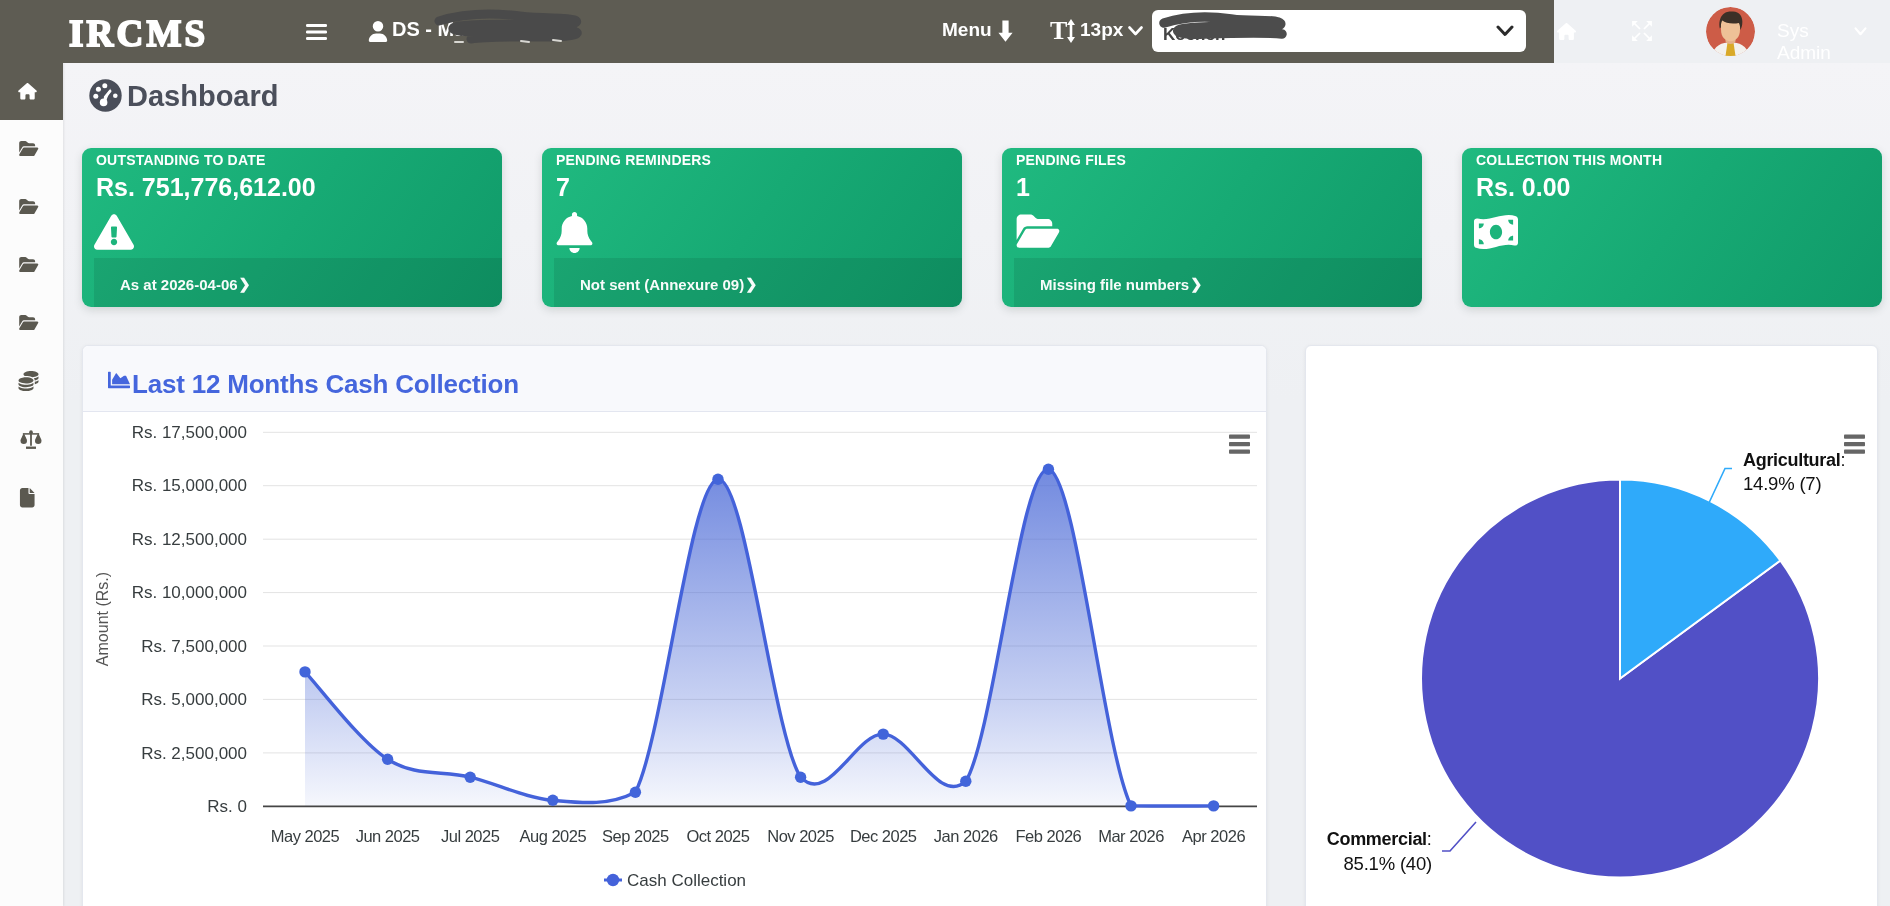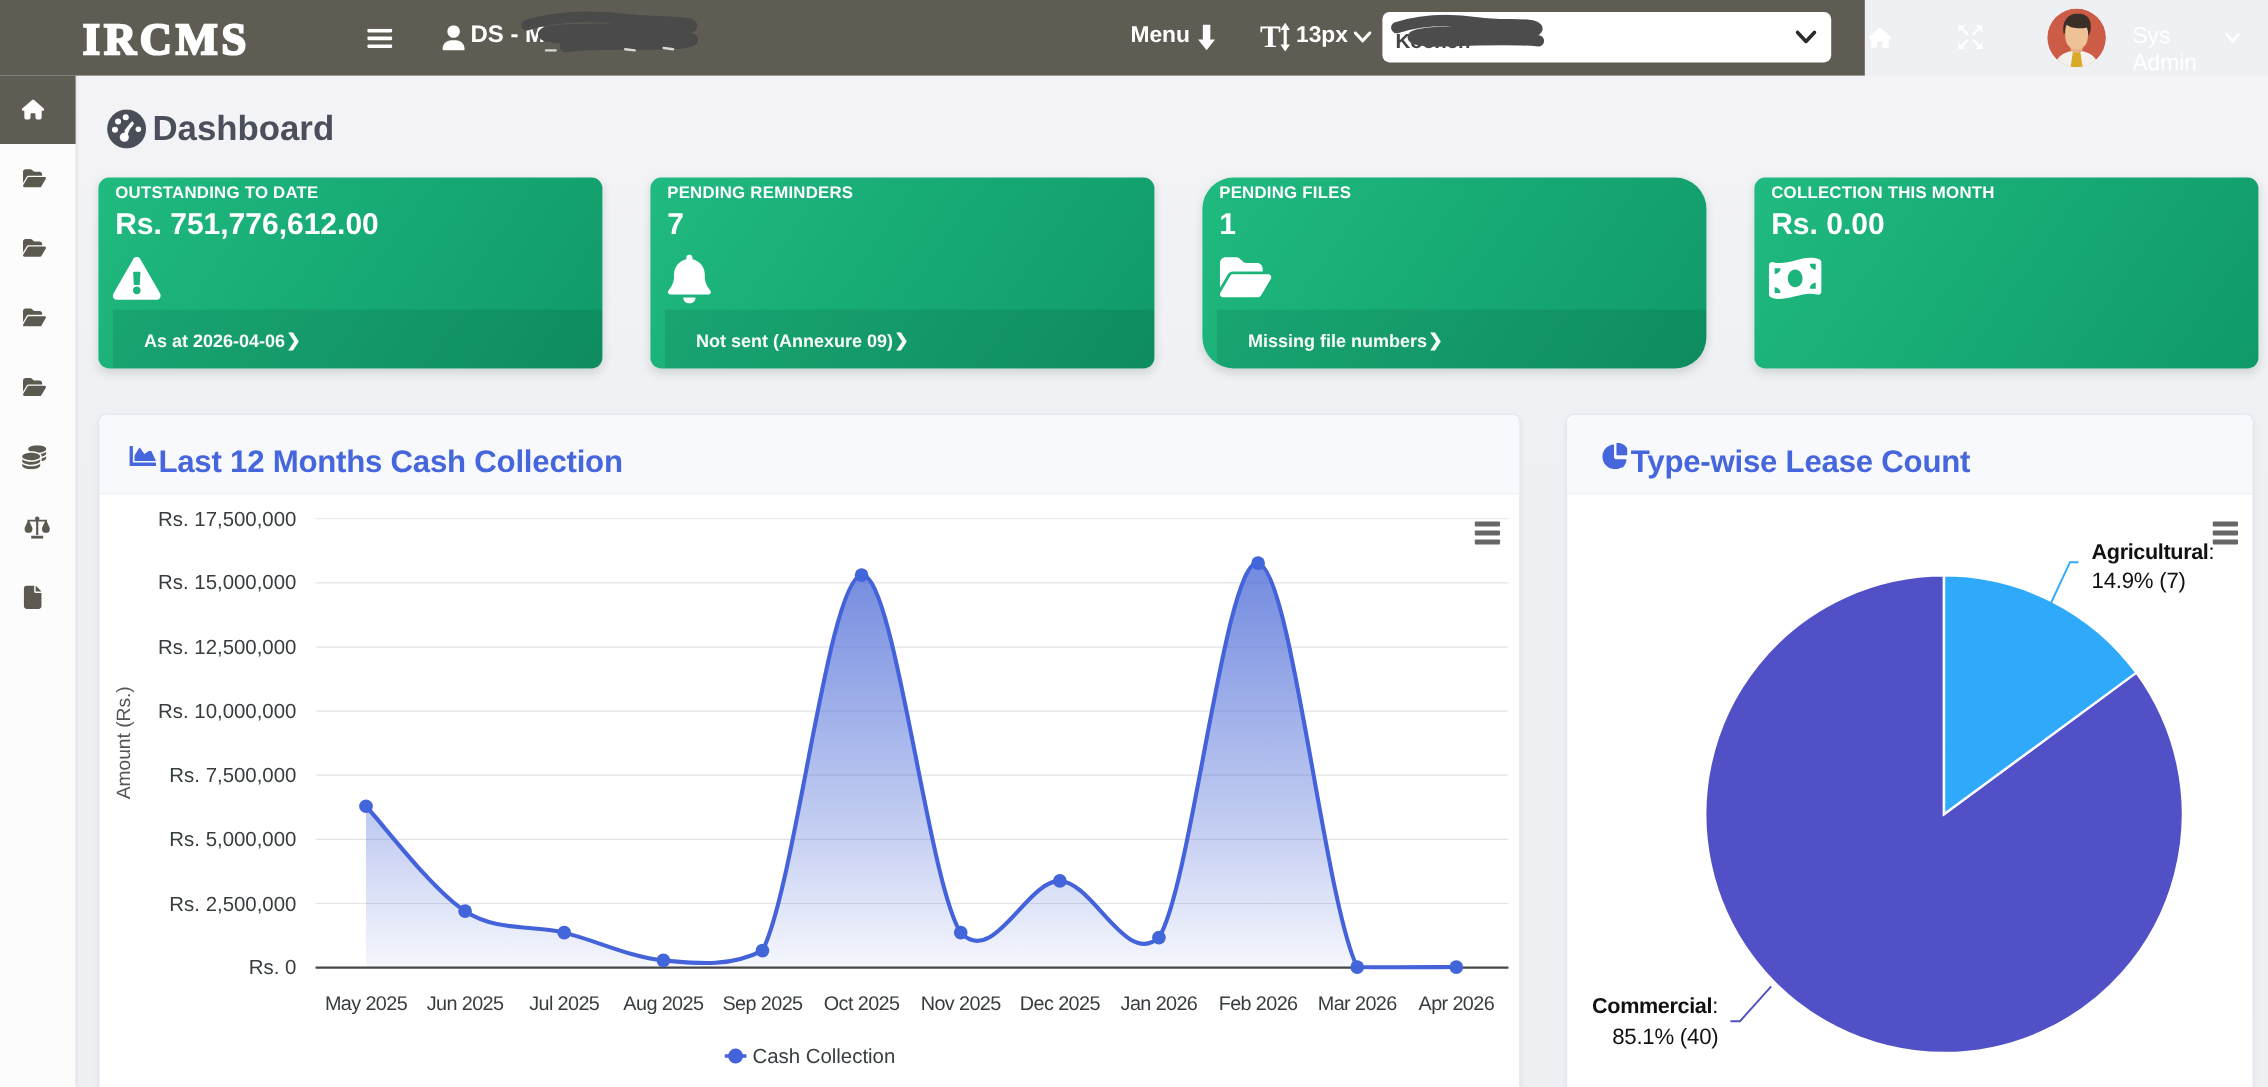--- a/index.html
+++ b/index.html
@@ -14,21 +14,21 @@
 
 
 #sidebar { position:absolute; left:0; top:63px; width:63px; height:843px; background:#fcfcfc; box-shadow:1px 0 2px rgba(0,0,0,0.08); z-index:20; }
 #sb-active { position:absolute; left:0; top:0; width:63px; height:57px; background:#5e5c53; }
 .sbi { left:18px; }
 .sbi path { fill:#5b5950; }
 
 
 #content { position:absolute; left:63px; top:63px; width:1827px; height:843px; background:linear-gradient(180deg,#f4f4f7 0%, #eef0f3 40%); }
 
-#pagehead { position:absolute; left:26px; top:28px; }
+#pagehead { position:absolute; left:26px; top:16px; }
 #pagehead .txt { position:absolute; left:38px; top:1px; font-size:29px; font-weight:bold; color:#4b4f5b; white-space:nowrap; }
 
 
 .card { position:absolute; top:85px; width:420px; height:159px; border-radius:9px; color:#fff; overflow:hidden; box-shadow:0 3px 8px rgba(60,80,70,0.18); background:linear-gradient(125deg,#20ba80 0%, #17aa74 50%, #109a69 100%); }
 .card .ttl { position:absolute; left:14px; top:4px; font-size:14px; font-weight:bold; letter-spacing:0.2px; }
 .card .num { position:absolute; left:14px; top:25px; font-size:25px; font-weight:bold; }
 .card .icon { position:absolute; left:12px; top:64px; }
 .card .foot { position:absolute; left:0; top:110px; width:420px; height:49px; background:rgba(0,0,0,0.085);margin-left:12px; }
 .card .foot span { position:absolute; left:26px; top:18px; font-size:15px; font-weight:bold; color:rgba(255,255,255,0.97); }
 .card .foot b.chev { font-weight:bold; font-size:14.5px; position:relative; top:-1px; left:1px; }
@@ -186,21 +186,21 @@
   <div class="card" style="left:479px;">
     <div class="ttl">PENDING REMINDERS</div>
     <div class="num">7</div>
     <svg class="icon" style="left:14px;" width="37" height="41" viewBox="0 0 448 512">
       <path fill="#fff" d="M224 0c-17.7 0-32 14.3-32 32v19.2C119 66 64 130.6 64 208v25.4c0 45.4-15.5 89.5-43.8 124.9L5.3 377c-5.8 7.2-6.9 17.1-2.9 25.4S14.8 416 24 416H424c9.2 0 17.6-5.3 21.6-13.6s2.9-18.2-2.9-25.4l-14.9-18.6C399.5 322.9 384 278.8 384 233.4V208c0-77.4-55-142-128-156.8V32c0-17.7-14.3-32-32-32zm45.3 493.3c12-12 18.7-28.3 18.7-45.3H224 160c0 17 6.7 33.3 18.7 45.3s28.3 18.7 45.3 18.7s33.3-6.7 45.3-18.7z"></path>
     </svg>
     <div class="foot">
         <span>Not sent (Annexure 09)<b class="chev">❯</b></span>
       </div>
   </div>
-  <div class="card" style="left:939px;border-radius:26px;">
+  <div class="card" style="left:939px;">
     <div class="ttl">PENDING FILES</div>
     <div class="num">1</div>
     <svg class="icon" style="left:11px;" width="50" height="38" viewBox="0 0 576 512">
       <path fill="#fff" d="M88.7 223.8L0 375.8V96C0 60.7 28.7 32 64 32H181.5c17 0 33.3 6.7 45.3 18.7l26.5 26.5c12 12 28.3 18.7 45.3 18.7H416c35.3 0 64 28.7 64 64v32H144c-22.8 0-43.8 12.1-55.3 31.8zm27.6 16.1C122.1 230 132.6 224 144 224H544c11.5 0 22 6.1 27.7 16.1s5.7 22.2-.1 32.1l-112 192C453.9 474 443.4 480 432 480H32c-11.5 0-22-6.1-27.7-16.1s-5.7-22.2 .1-32.1l112-192z"></path>
     </svg>
     <div class="foot">
         <span>Missing file numbers<b class="chev">❯</b></span>
       </div>
   </div>
   <div class="card" style="left:1399px;">
@@ -292,26 +292,20 @@
 
       <g fill="#666">
         <rect x="1228" y="433.5" width="21" height="4.2" rx="0.8"></rect>
         <rect x="1228" y="441" width="21" height="4.2" rx="0.8"></rect>
         <rect x="1228" y="448.5" width="21" height="4.2" rx="0.8"></rect>
       </g>
     </svg>
   </div>
 
   <div class="panel" style="left:1242px; width:573px; height:600px;">
-    <div class="phead">
-      <svg class="abs" style="left:28px; top:23px;" width="22" height="22" viewBox="0 0 512 512">
-        <path fill="#4566dd" d="M304 240V16.6c0-9 7-16.6 16-16.6C443.7 0 544 100.3 544 224c0 9-7.6 16-16.6 16H304zM32 272C32 150.7 122.1 50.3 239 34.3c9.2-1.3 17 6.1 17 15.4V288L412.5 444.5c6.7 6.7 6.2 17.7-1.5 23.1C371.8 495.6 323.8 512 272 512C139.5 512 32 404.6 32 272zM482.4 320c9.3 0 16.6 7.8 15.4 17c-7.7 55.9-34.6 105.6-73.9 142.3c-6 5.6-15.4 5.2-21.2-.7L288 364.3V320H482.4z"></path>
-      </svg>
-      <div class="pt" style="left:53px;">Type-wise Lease Count</div>
-    </div>
     <svg class="abs" style="left:0; top:66px;" width="573" height="494" viewBox="1305 411 573 494">
 
       <path d="M 1619 677.5 L 1779.3 559.5 A 199 199 0 1 1 1619 478.5 Z" fill="#5150c6" stroke="#fff" stroke-width="2"></path>
 
       <path d="M 1619 677.5 L 1619 478.5 A 199 199 0 0 1 1779.3 559.5 Z" fill="#2faafa" stroke="#fff" stroke-width="2"></path>
 
       <path d="M 1707 504 L 1724 467.5 L 1731 467.5" fill="none" stroke="#2faafa" stroke-width="1.6"></path>
       <path d="M 1475 821 L 1449 850 L 1441 850" fill="none" stroke="#5150c6" stroke-width="1.6"></path>
 
       <text x="1742" y="464.5" font-size="18" letter-spacing="-0.3" fill="#111"><tspan font-weight="bold">Agricultural</tspan>:</text>

